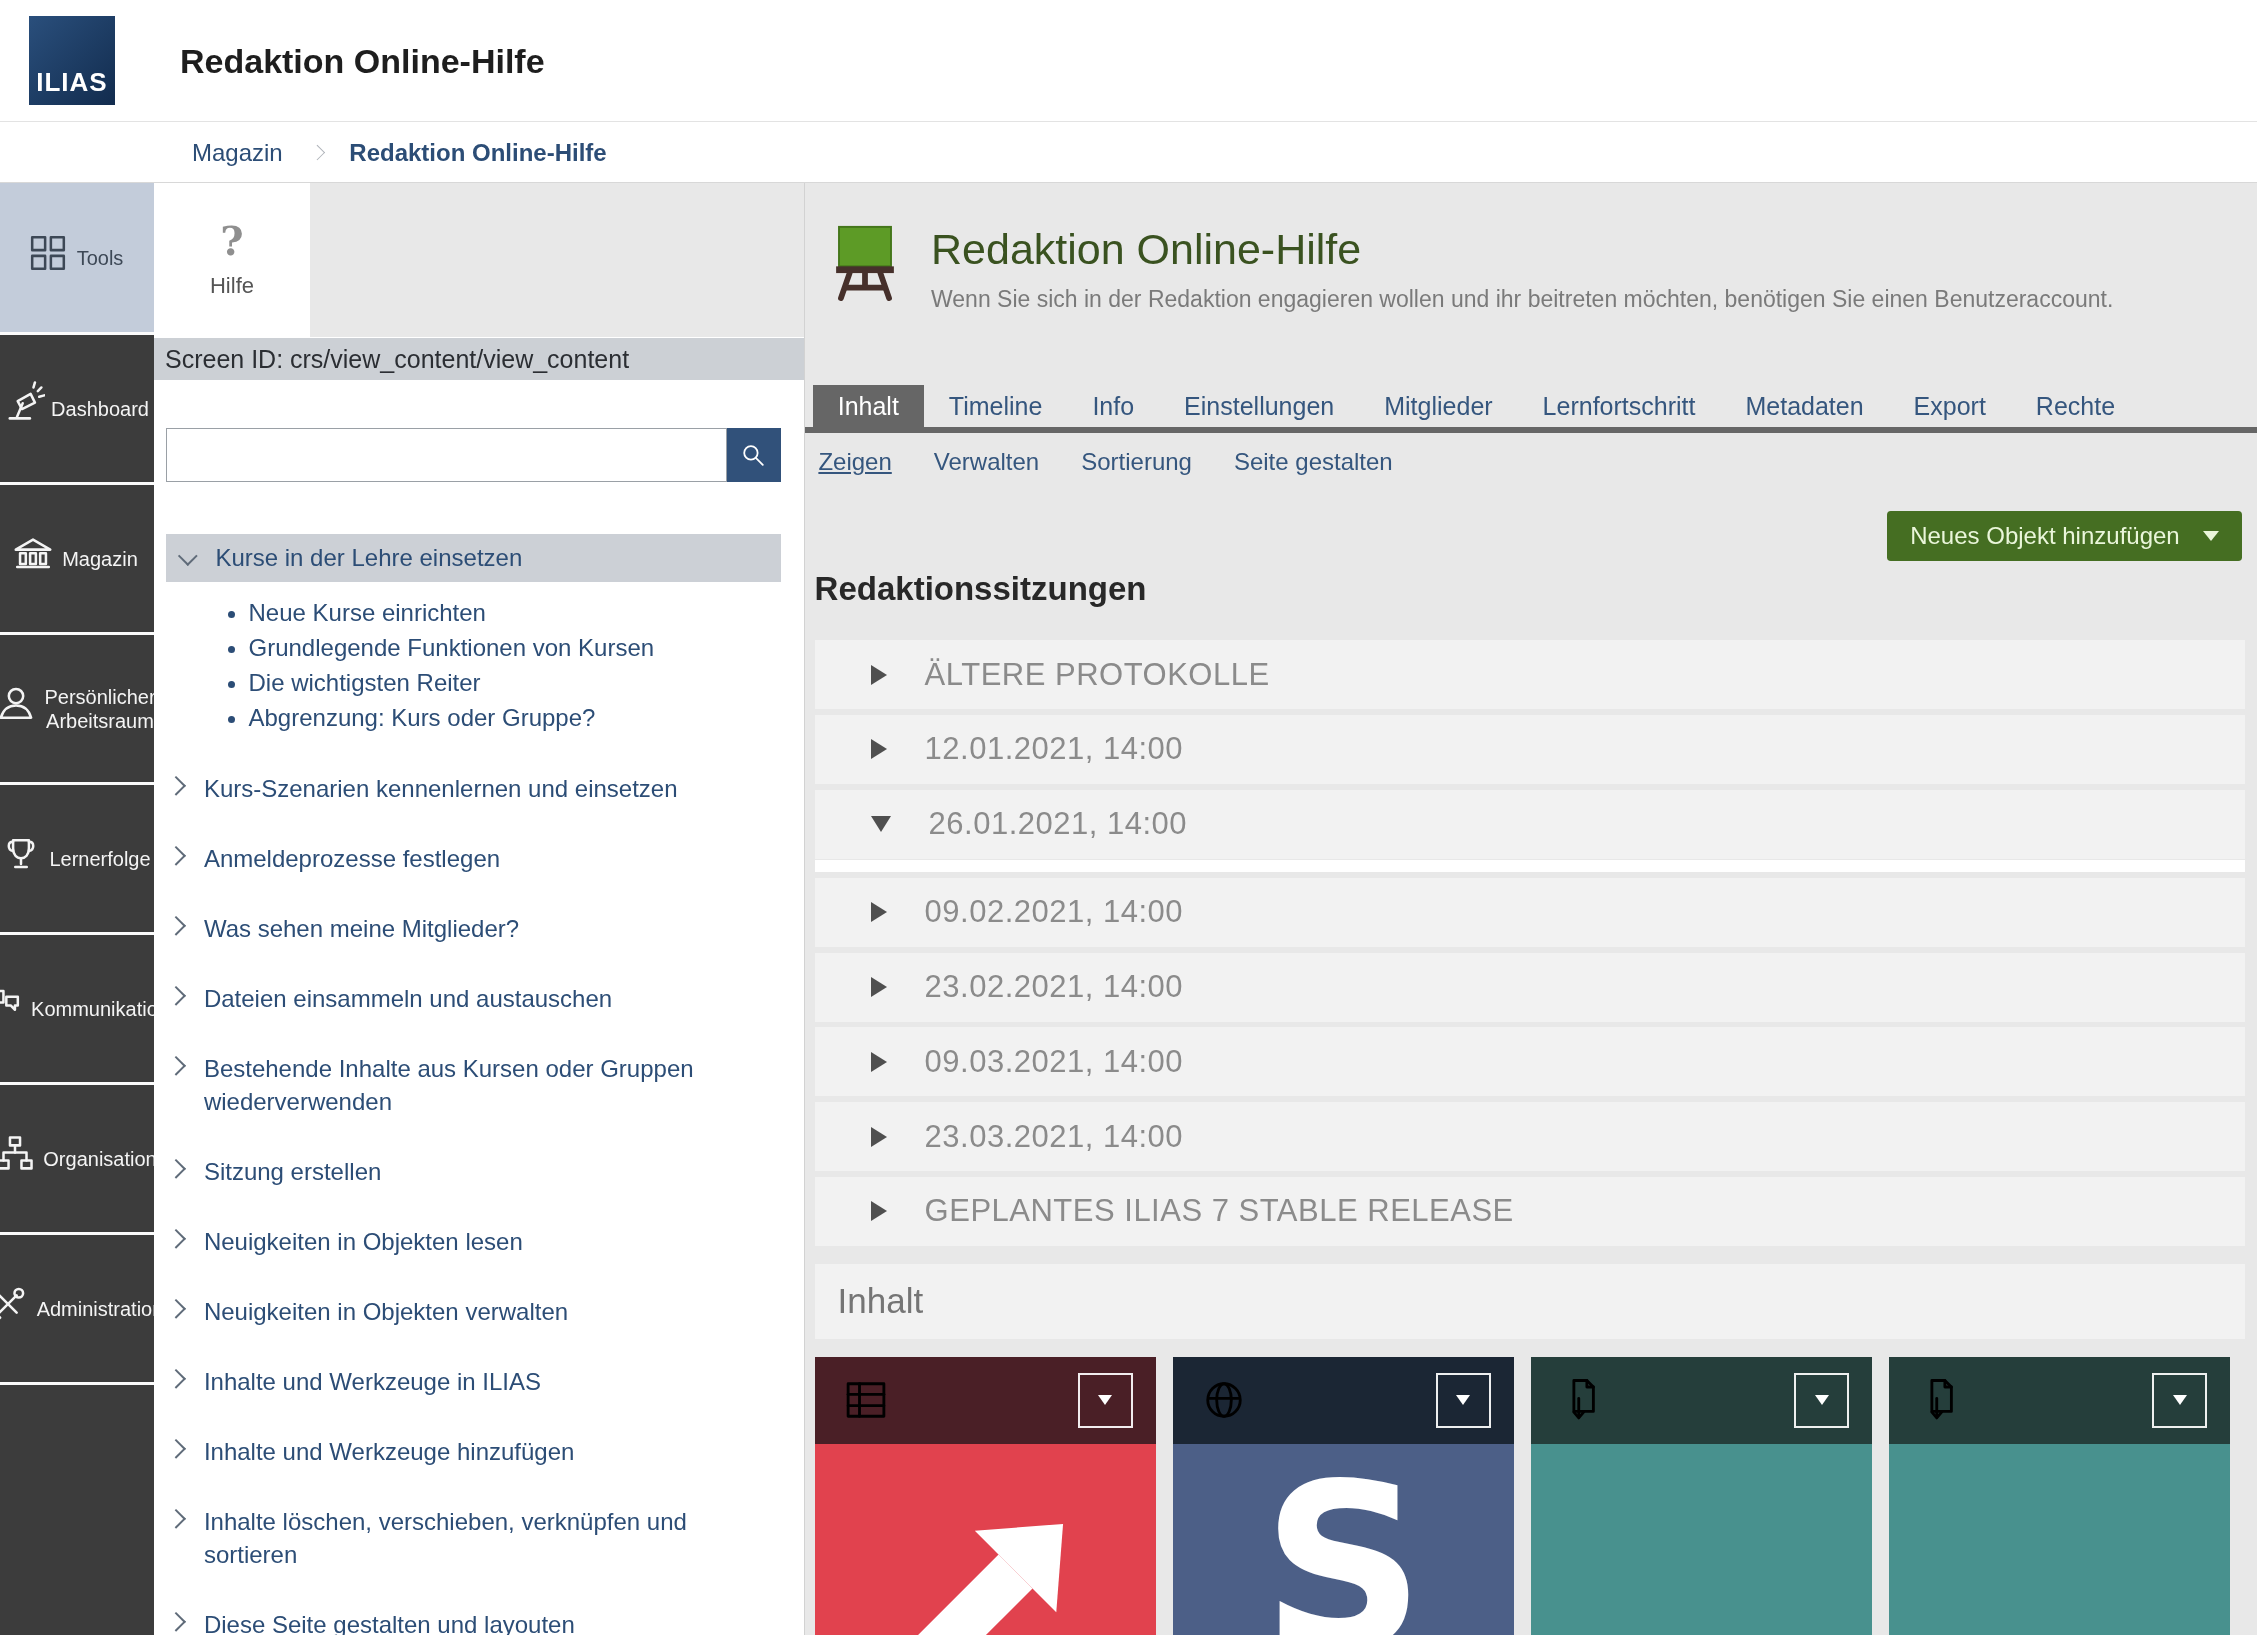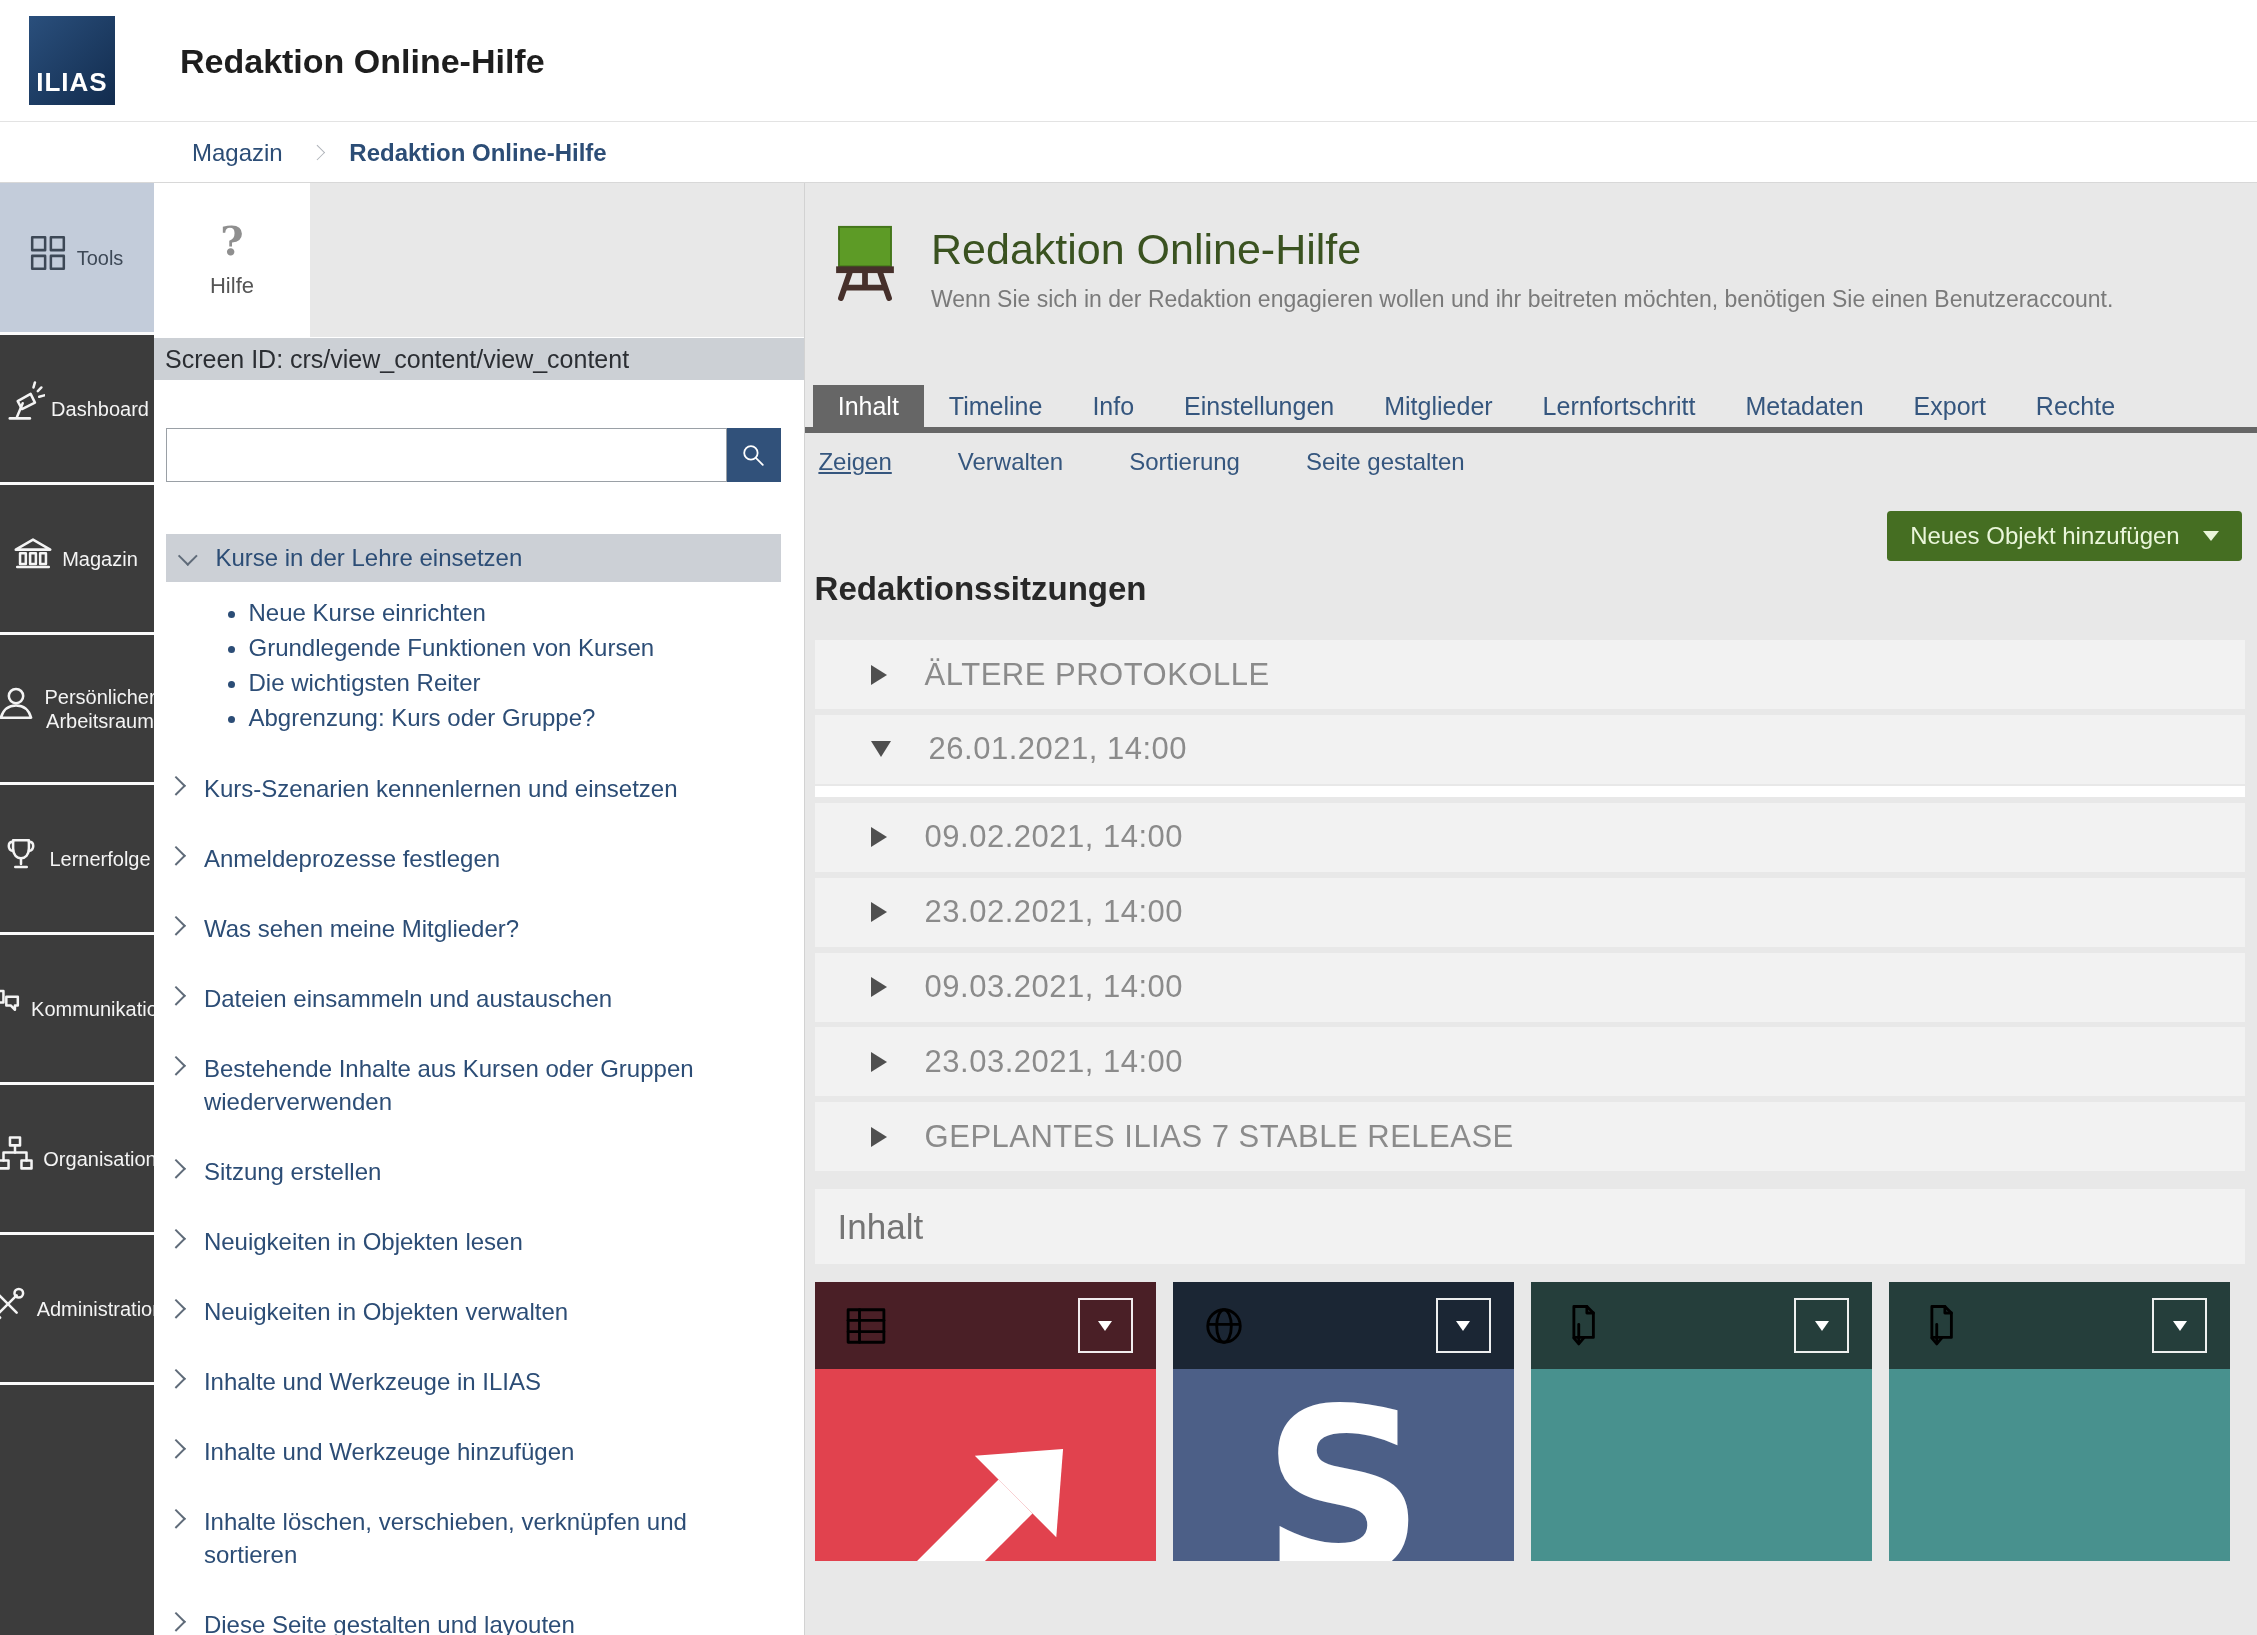--- a/index.html
+++ b/index.html
@@ -71,21 +71,21 @@
   .course-icon{width:58px;height:77px;flex:0 0 auto}
   .course-titles{margin-left:37px}
   .main-title{font-size:43px;color:var(--green_title);line-height:50px}
   .main-subtitle{margin-top:11.5px;font-size:23px;color:var(--subtitle)}
 
   .tabs{position:absolute;top:202px;left:7.7px;right:0;height:42px;display:flex}
   .tab{padding:0 25px;display:flex;align-items:center;font-size:25px;color:var(--tab_blue);cursor:pointer;white-space:nowrap}
   .tab.active{background:var(--tab_active_bg);color:#fff}
   .tab-underline{position:absolute;top:244px;left:0;right:0;height:5.8px;background:var(--tab_active_bg)}
 
-  .subtabs{position:absolute;top:265px;left:13.4px;display:flex;gap:66px}
+  .subtabs{position:absolute;top:265px;left:13.4px;display:flex;gap:42px}
   .subtab{font-size:24px;color:var(--tab_blue);cursor:pointer}
   .subtab.active{text-decoration:underline}
 
   .add-btn{position:absolute;top:328px;right:16.3px;height:50px;background:var(--btn_green);color:var(--btn_green_fg);
            border:none;border-radius:3.8px;padding:0 23px;font-size:24px;display:flex;align-items:center;gap:23px;cursor:pointer;
            font-family:inherit}
   .btn-caret{width:0;height:0;border-left:8.6px solid transparent;border-right:8.6px solid transparent;
              border-top:10.6px solid var(--btn_green_fg)}
 
   .sessions-head{position:absolute;top:387px;left:9.6px;font-size:33px;font-weight:bold;color:var(--heading_dark)}
@@ -444,20 +444,27 @@
         <div>
 
             <div class="session-unit">
               <div class="session-row">
                 <span class="caret"></span>
                 <span class="session-label">ÄLTERE PROTOKOLLE</span>
               </div>
 
             </div>
 
+            <div class="session-unit">
+              <div class="session-row">
+                <span class="caret"></span>
+                <span class="session-label">12.01.2021, 14:00</span>
+              </div>
+
+            </div>
 
             <div class="session-unit expanded">
               <div class="session-row">
                 <span class="caret"></span>
                 <span class="session-label">26.01.2021, 14:00</span>
               </div>
               <div class="session-expansion"></div>
             </div>
 
             <div class="session-unit">

